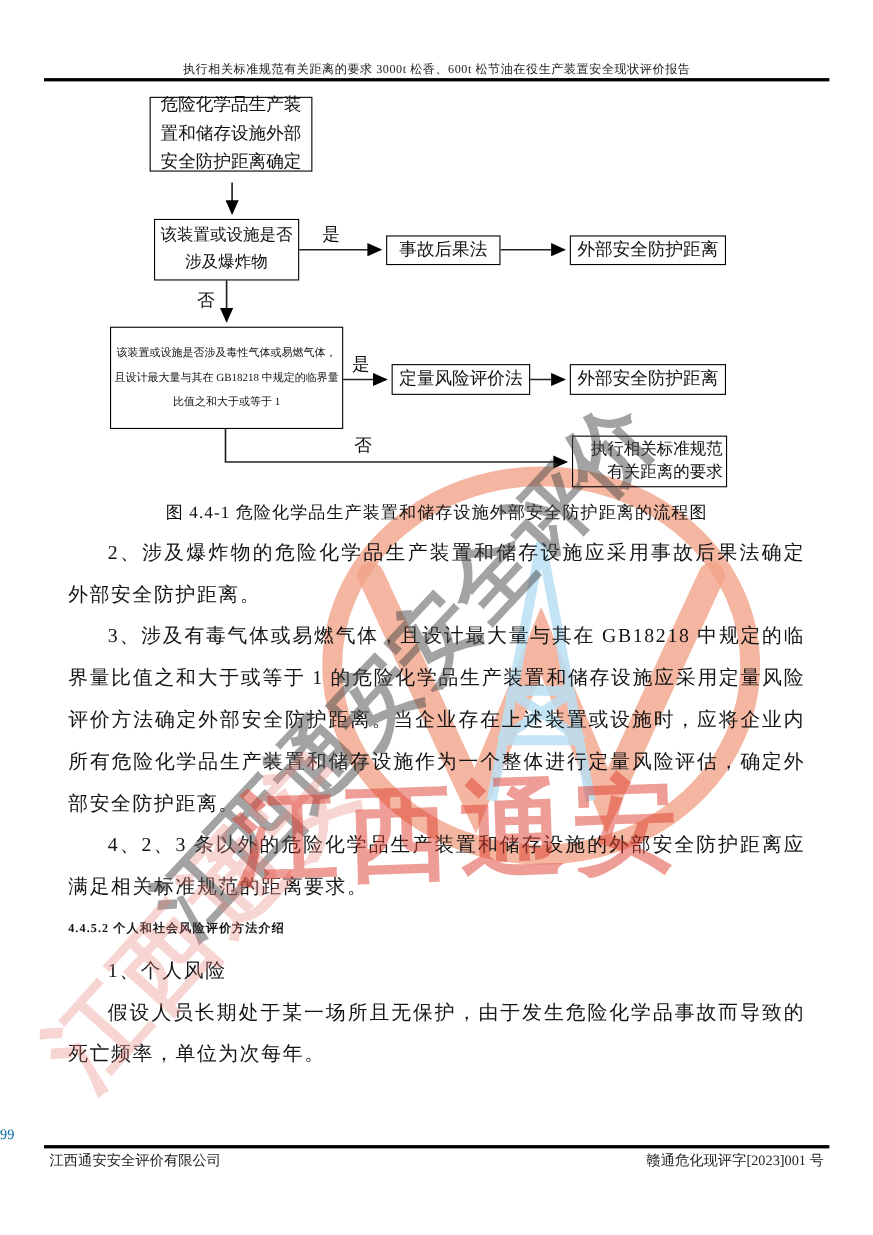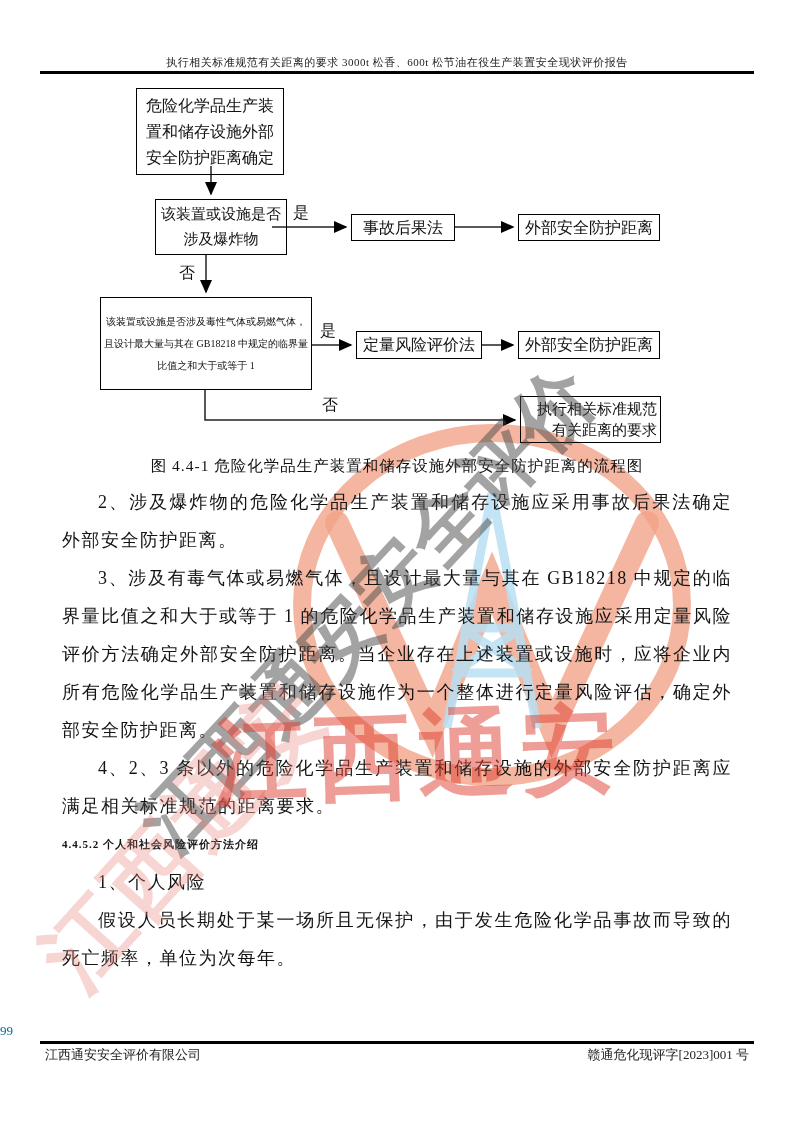--- a/index.html
+++ b/index.html
@@ -32,22 +32,22 @@
     display:flex; justify-content:space-between; font-size:13px; color:#222;
   }
   
   .fc-lines{ position:absolute; left:0; top:0; z-index:2; }
   .fc-box{
     position:absolute; border:1.5px solid #000; z-index:3;
     display:flex; align-items:center; justify-content:center;
     text-align:center; line-height:26px; font-size:16px; color:#111;
     padding:1px 3px;
   }
-  .fc-start   { left:136px; top:88px;  width:148px; height:87px; }
-  .fc-d1      { left:140px; top:199px; width:132px; height:56px; font-size:15px; line-height:25px;margin-left:15px;}
+  .fc-start   { left:136px; top:88px;  width:148px; height:68px; }
+  .fc-d1      { left:140px; top:199px; width:132px; height:56px; font-size:15px; line-height:25px;}
   .fc-m1      { left:351px; top:214px; width:104px; height:27px; line-height:16px;}
   .fc-r1      { left:518px; top:214px; width:142px; height:27px; line-height:16px;}
   .fc-d2      { left:100px; top:297px; width:212px; height:93px; font-size:10px; line-height:22px;}
   .fc-m2      { left:356px; top:331px; width:126px; height:28px; line-height:16px;}
   .fc-r2      { left:518px; top:331px; width:142px; height:28px; line-height:16px;}
   .fc-f       { left:520px; top:396px; width:141px; height:47px; font-size:15px; line-height:21px;text-align:right;}
   .fc-label{
     position:absolute; z-index:3; font-size:16px; color:#111;
   }
   .lbl-yes1{ left:293px; top:203px; }

